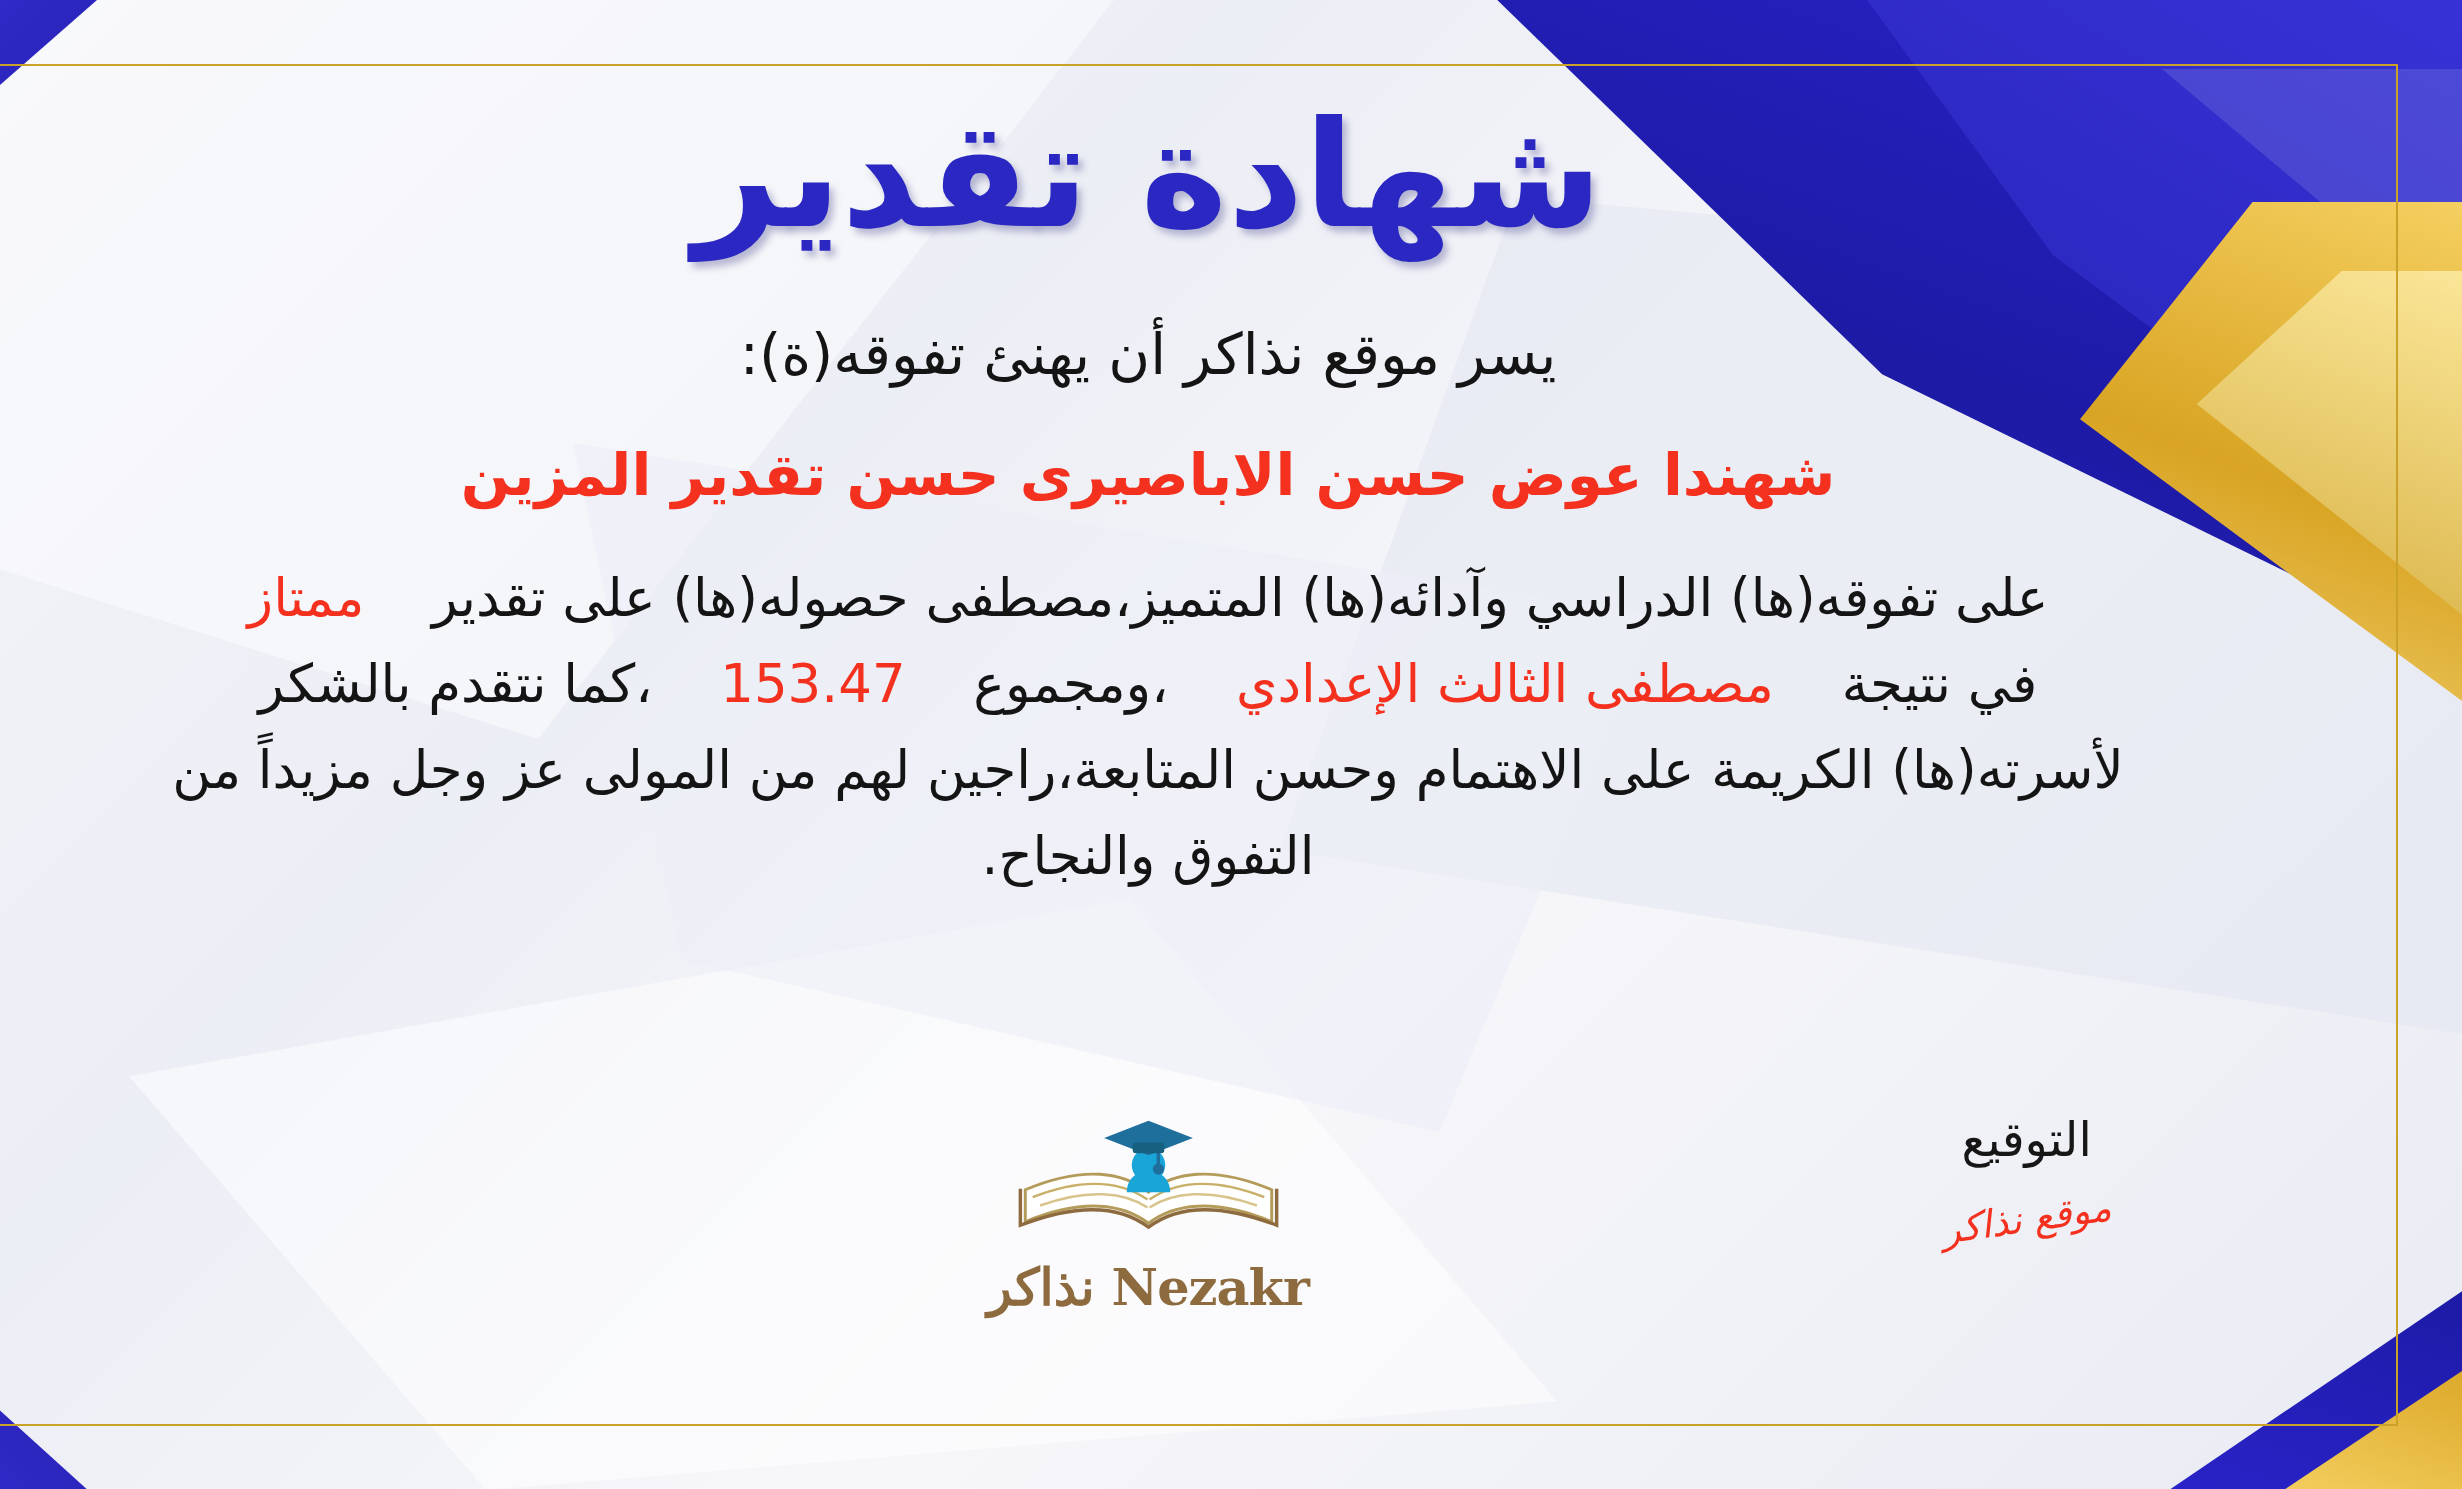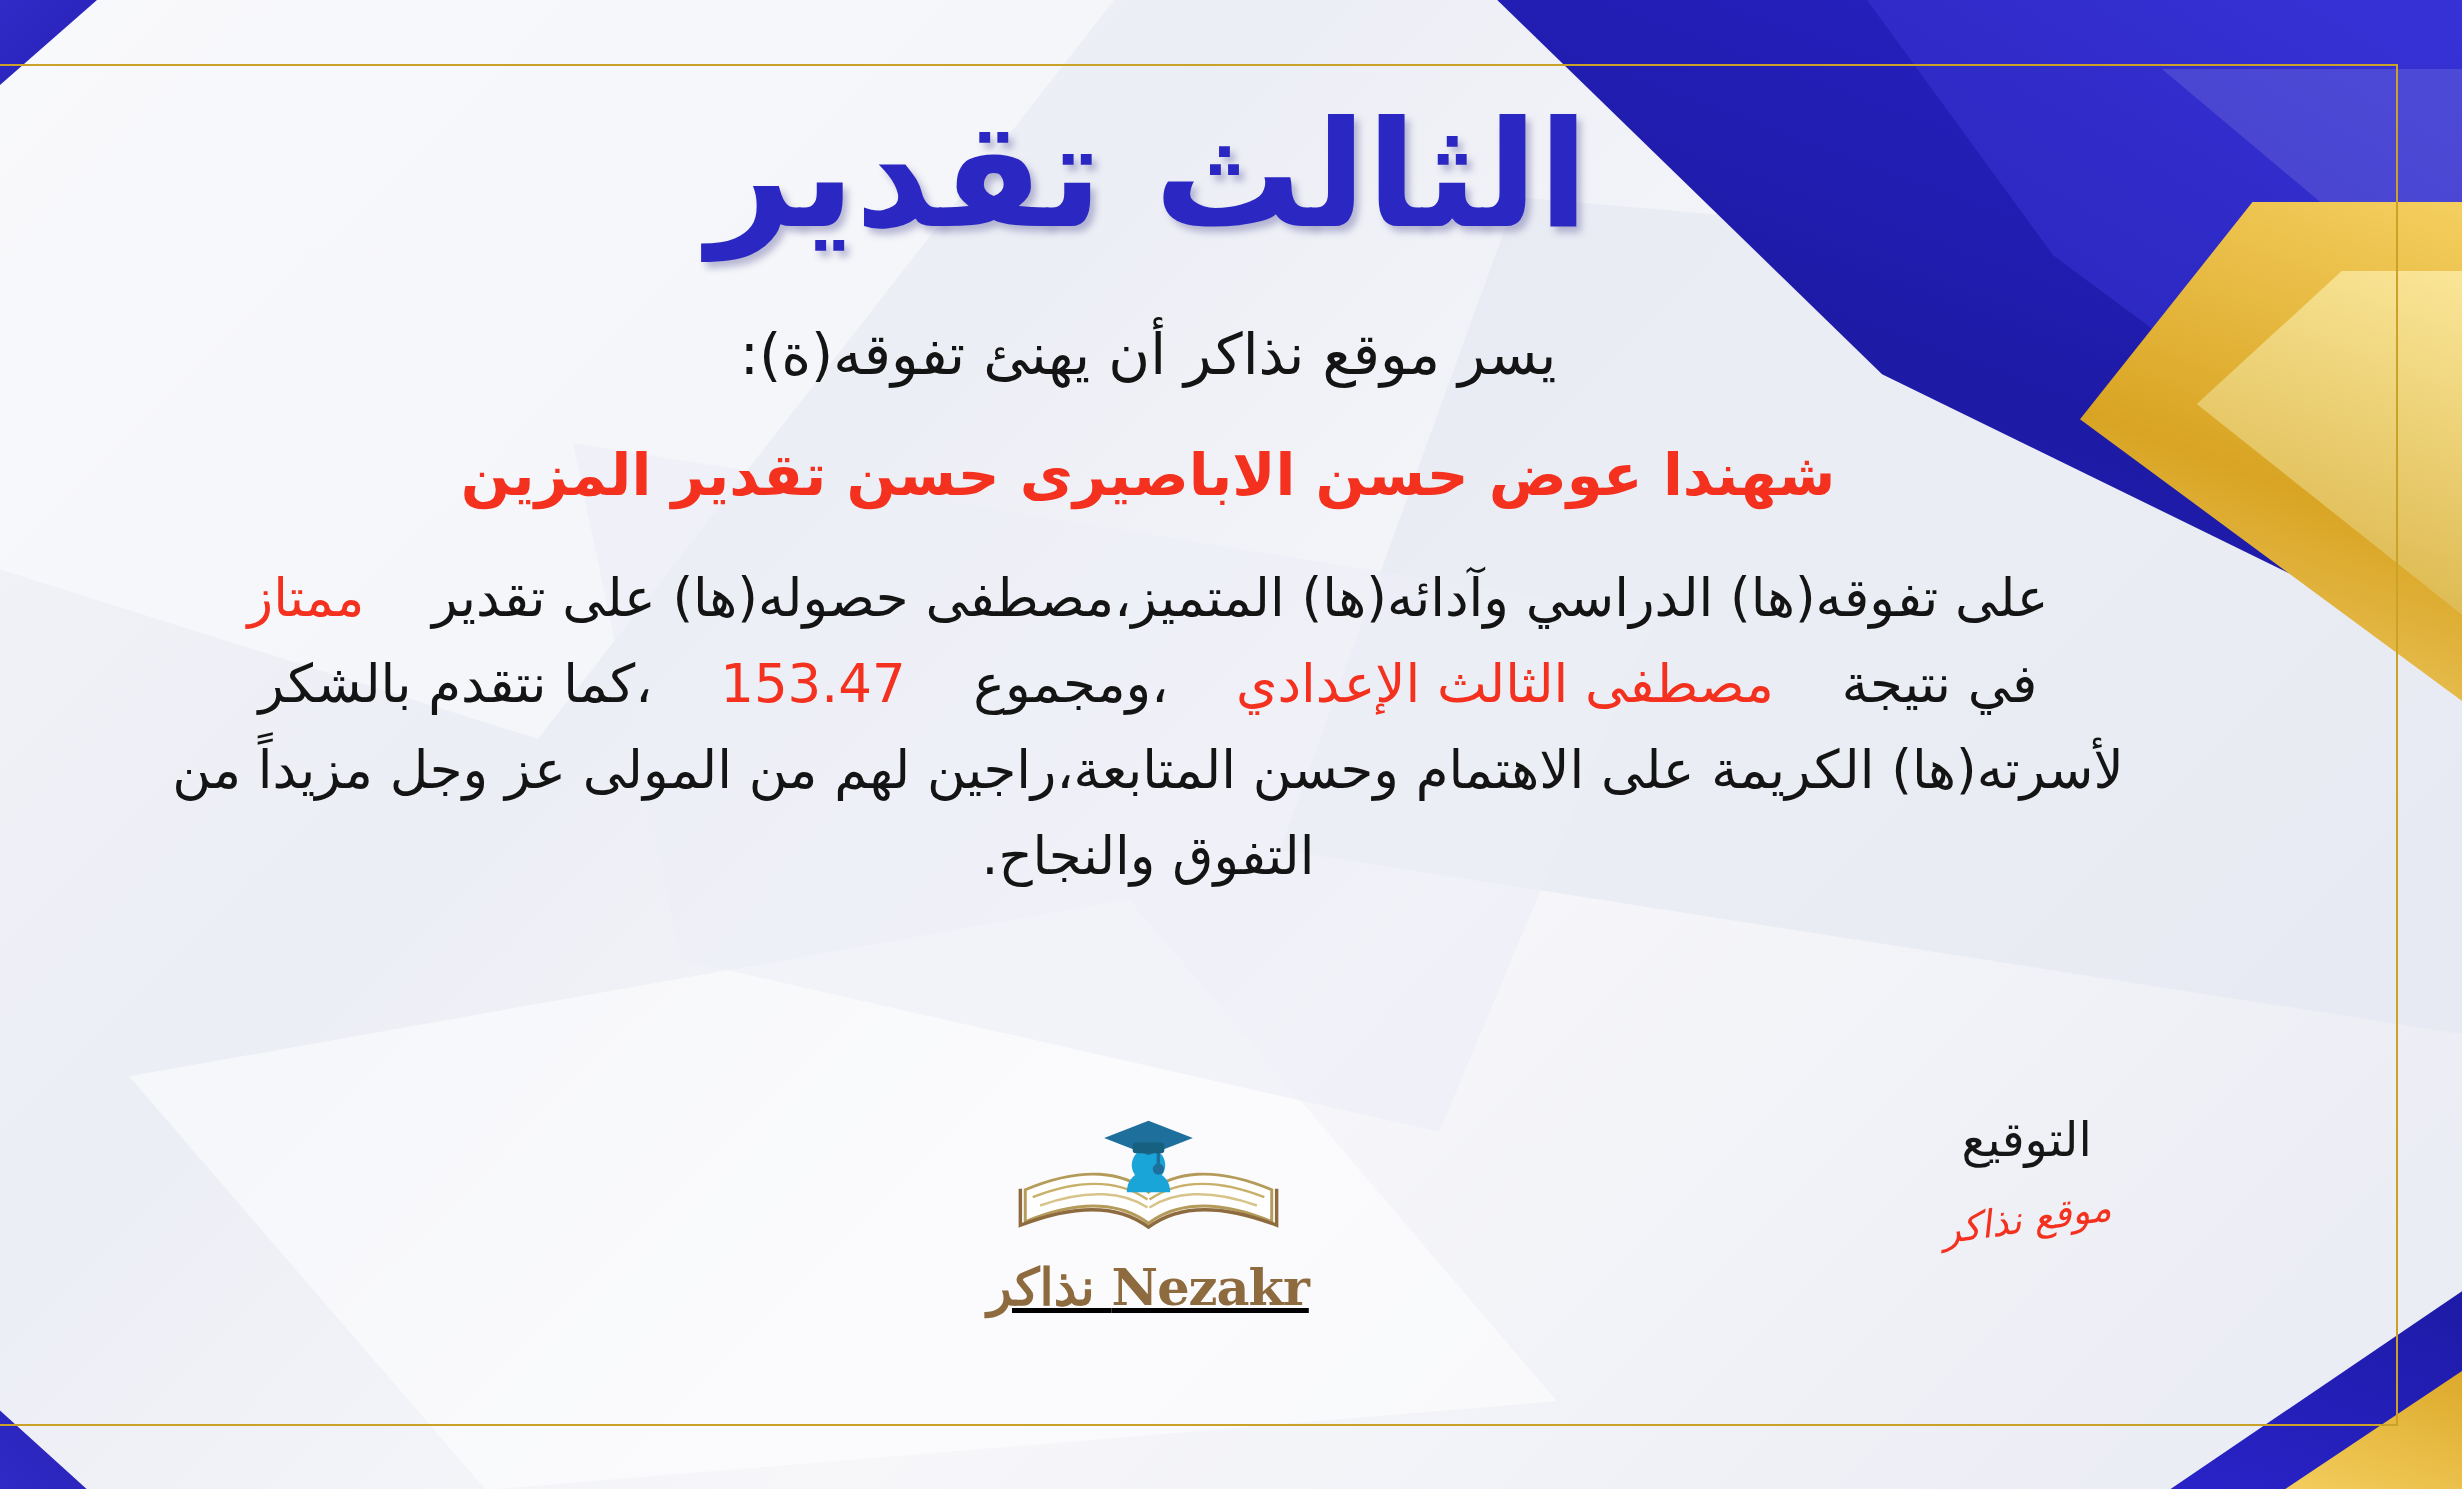--- a/index.html
+++ b/index.html
@@ -221,21 +221,20 @@
     transform: rotate(-8deg);
   }
 
   .logo {
     position: absolute;
     left: 50%;
     transform: translateX(-50%);
     top: 9.8px;
     width: 443px;
     text-align: center;
-    text-decoration: underline;
   }
   .logo svg { display: block; margin: 0 auto; }
   .logo-word {
     margin-top: 3px;
     font-size: 51px;
     font-weight: 700;
     color: #8d6b3f;
     font-family: "DejaVu Serif", serif;
     letter-spacing: -1px;
   }
@@ -272,21 +271,21 @@
 
   <div class="corner br">
     <div class="acc1"></div>
     <div class="acc2"></div>
   </div>
 
   <div class="gold-frame"></div>
 
   <div class="content">
 
-    <div class="title">الثالث تقدير</div>
+    <div class="title">شهادة تقدير</div>
 
     <div class="body-block">
 
       <div class="line-greeting">يسر موقع نذاكر أن يهنئ تفوقه(ة):</div>
 
       <div class="line-name">شهندا عوض حسن الاباصيرى حسن تقدير المزين</div>
 
       <div class="para">
         <span>على تفوقه(ها) الدراسي وآدائه(ها) المتميز،مصطفى حصوله(ها) على تقدير</span>
         <span class="gap"></span>

